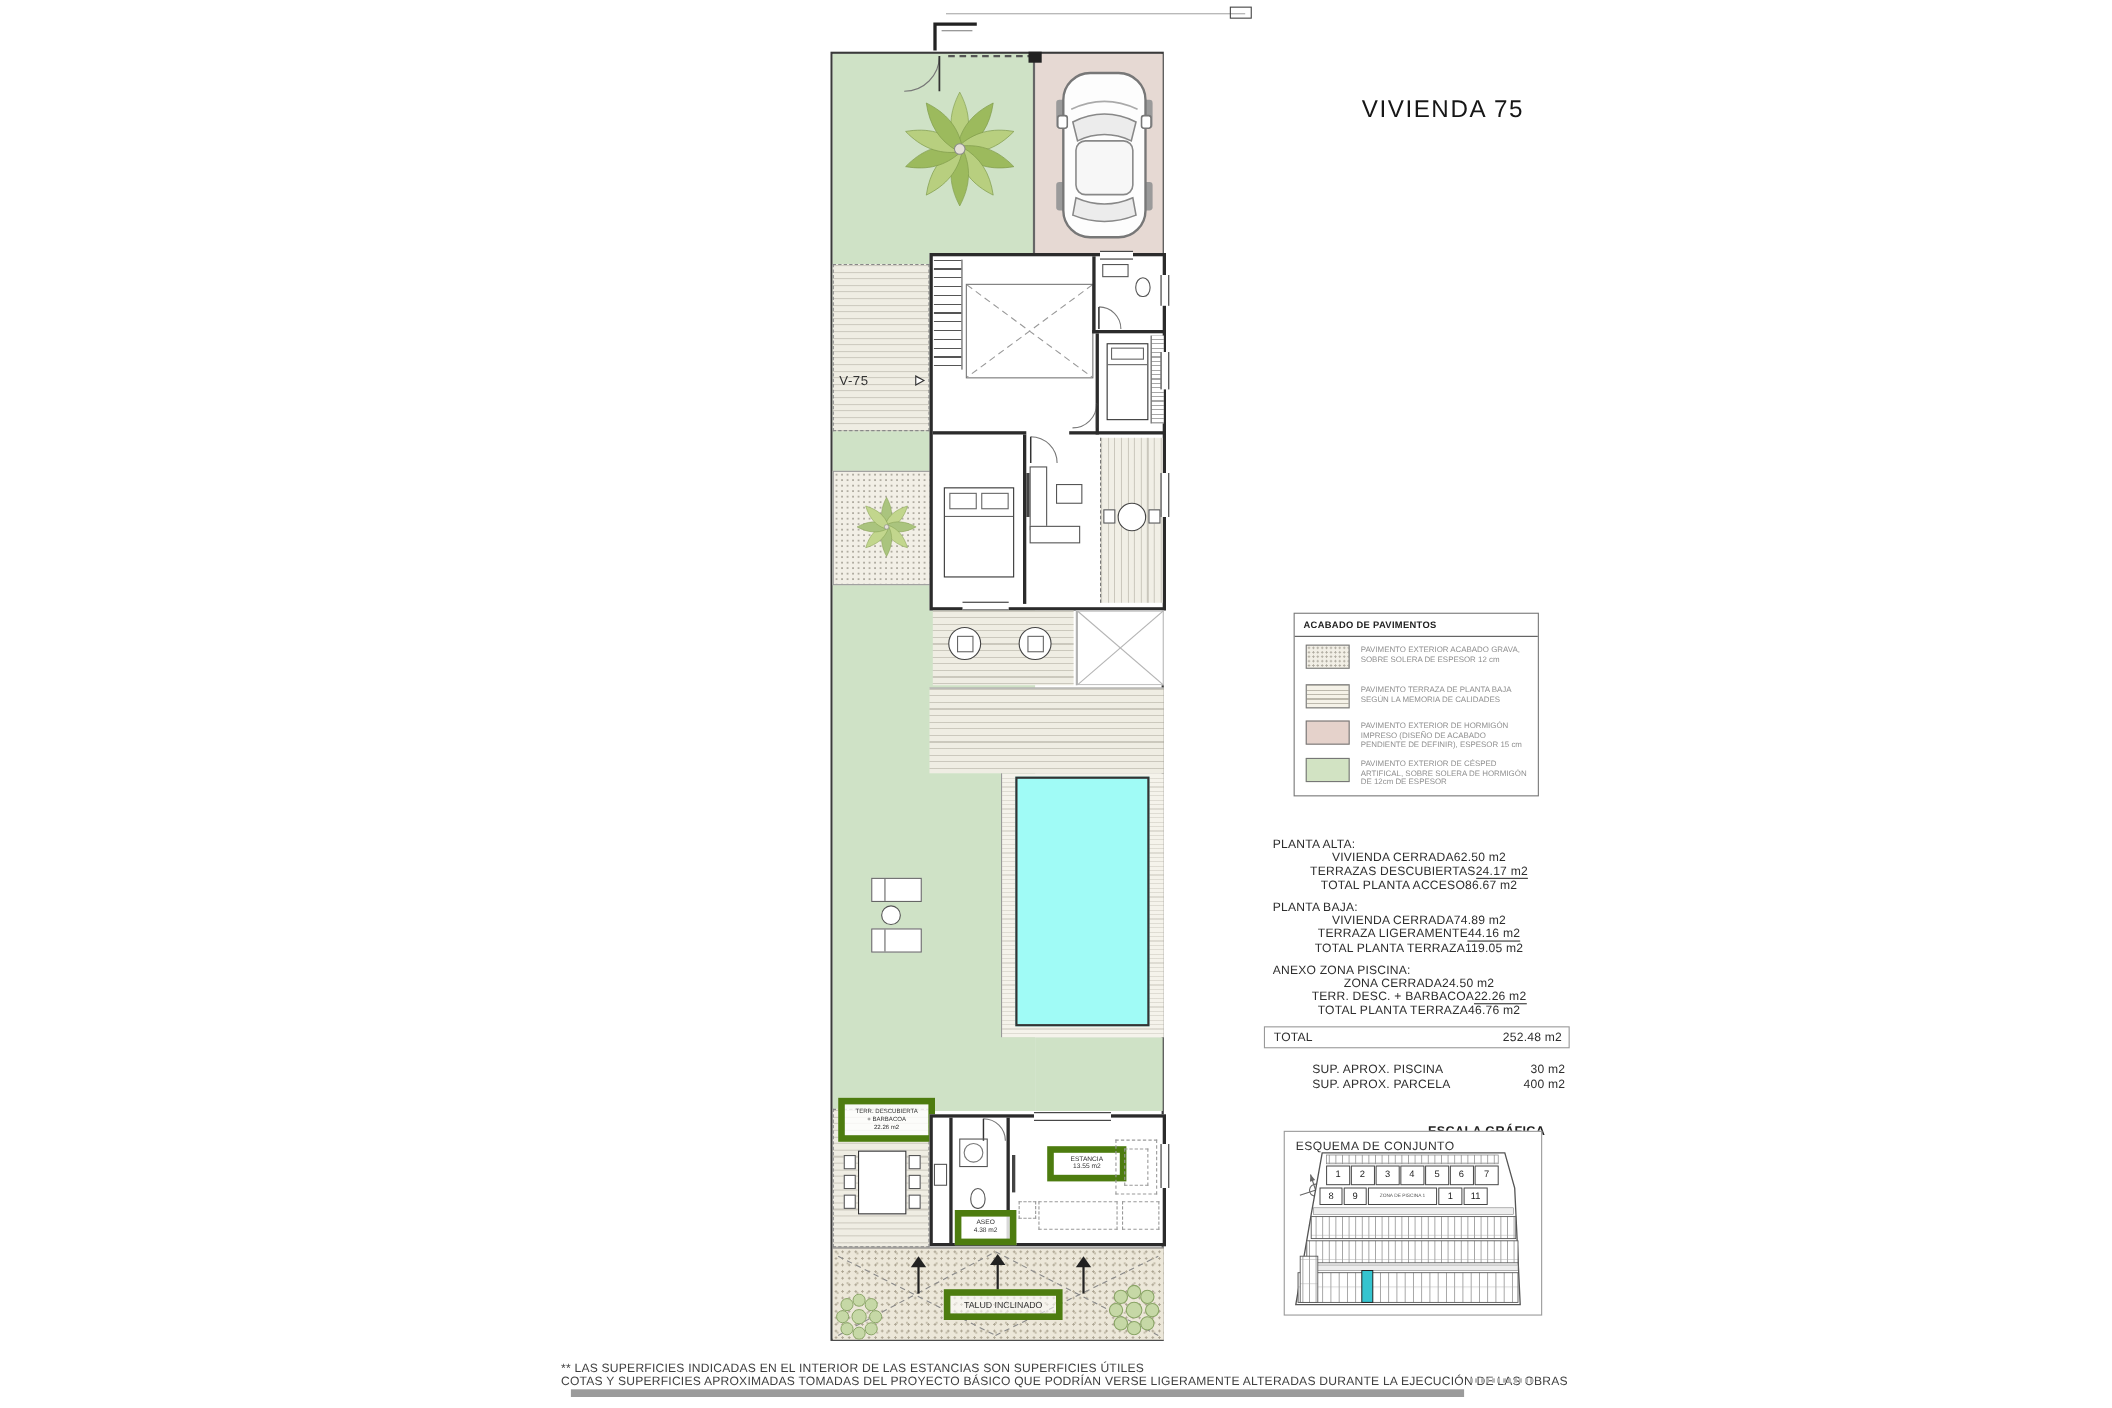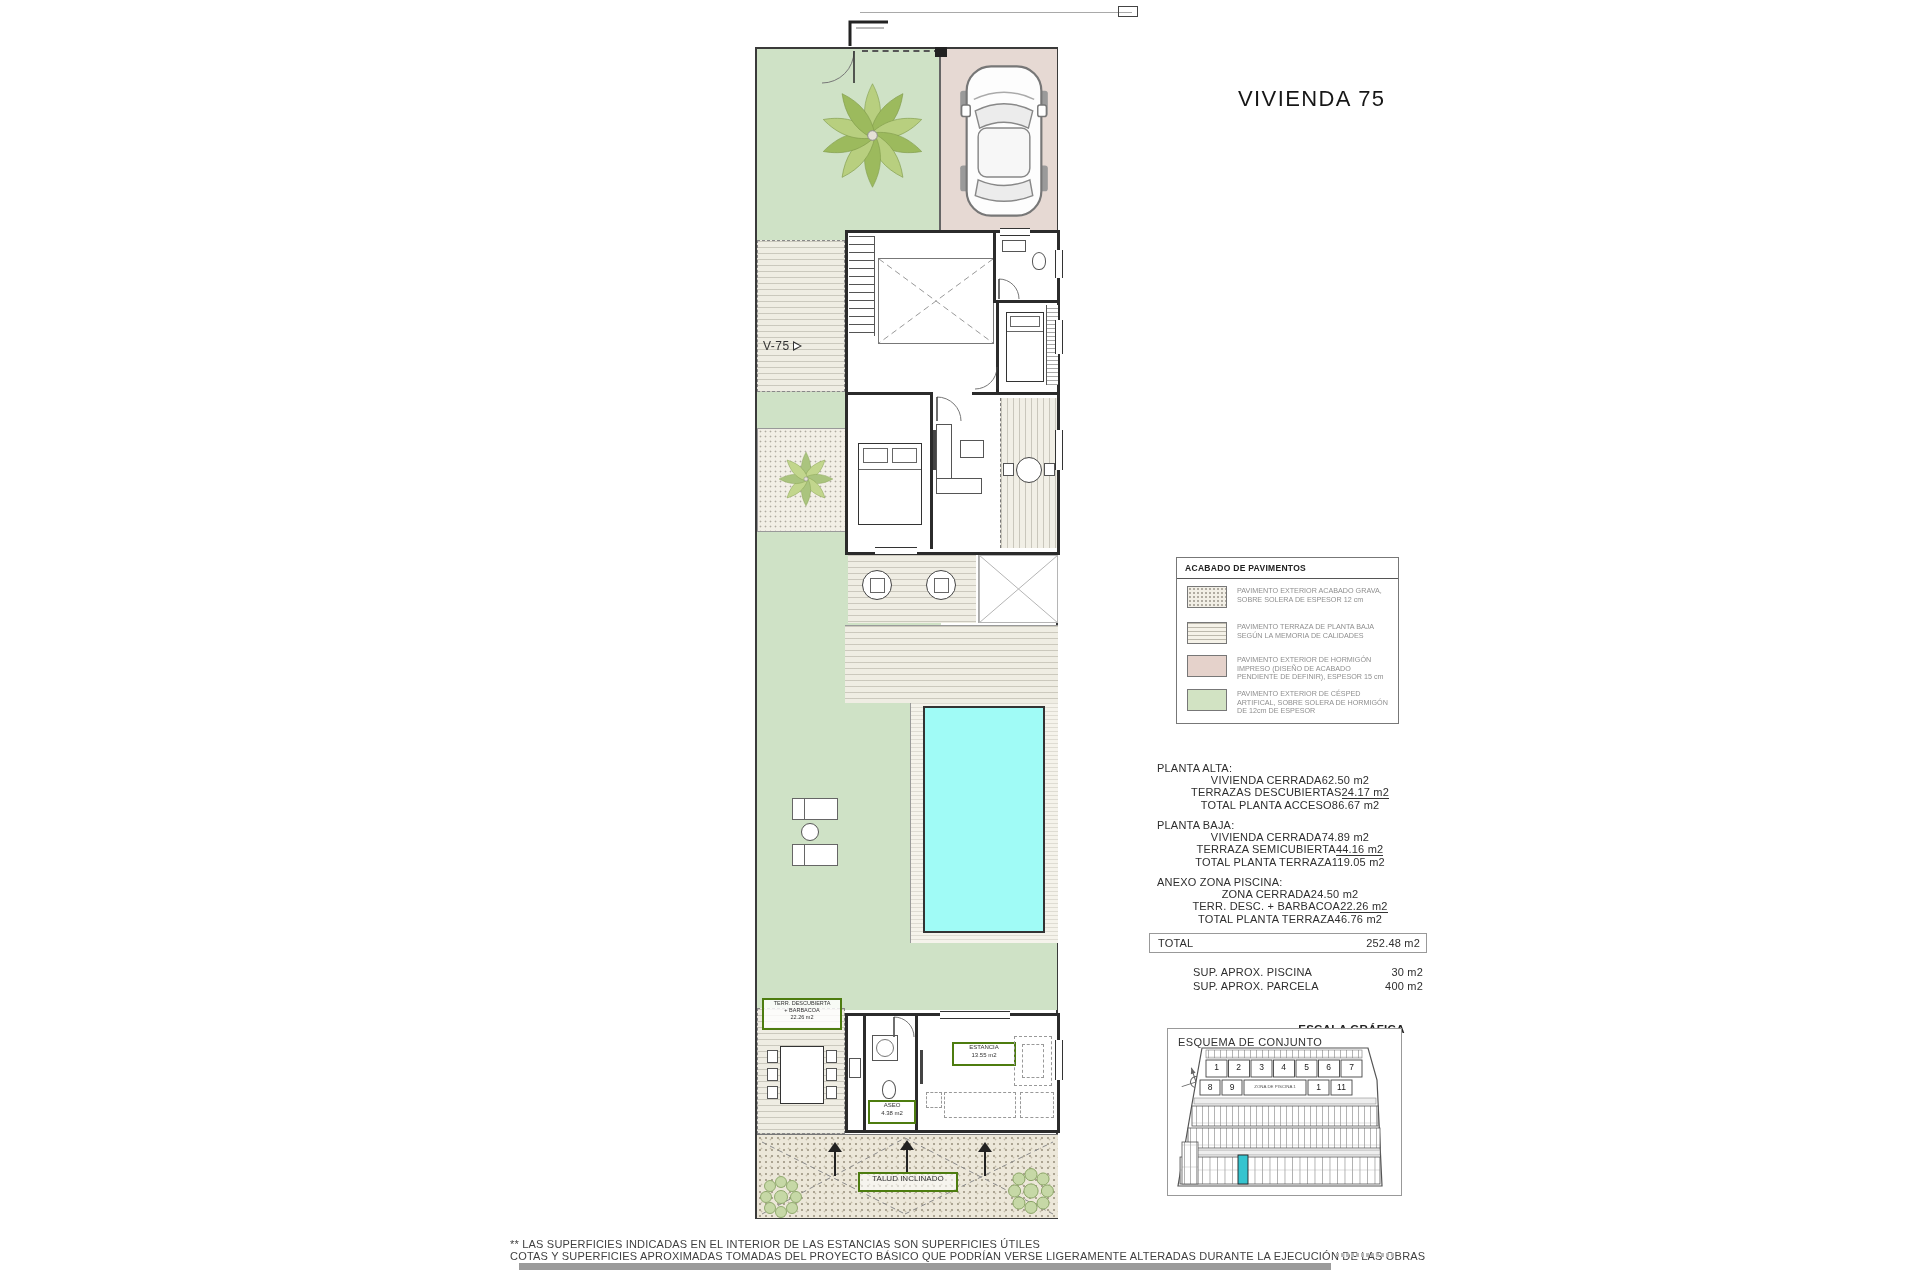--- a/index.html
+++ b/index.html
@@ -7,22 +7,22 @@
         font-family:"Liberation Sans",sans-serif;overflow:hidden;color:#2e2e2e}
   .abs{position:absolute}
   .wall{position:absolute;background:#2b2b2b}
   
   .tex-deck{background-color:#efede3;background-image:repeating-linear-gradient(180deg,rgba(110,105,90,.28) 0,rgba(110,105,90,.28) 1px,transparent 1px,transparent 6px)}
   .tex-deck-v{background-color:#f1efe6;background-image:repeating-linear-gradient(90deg,rgba(110,105,90,.30) 0,rgba(110,105,90,.30) 1px,transparent 1px,transparent 6px)}
   .tex-fine{background-color:#f5f3eb;background-image:repeating-linear-gradient(180deg,rgba(120,115,100,.18) 0,rgba(120,115,100,.18) 1px,transparent 1px,transparent 4px)}
   .tex-gravel{background-color:#f2efe6;background-image:radial-gradient(rgba(110,105,92,.5) .8px,transparent 1.1px);background-size:5px 5px}
   .tex-gravel2{background-color:#ece7d9;background-image:radial-gradient(rgba(120,110,88,.55) .9px,transparent 1.2px),radial-gradient(rgba(150,140,115,.45) .8px,transparent 1.1px);background-size:6px 6px,9px 9px}
   .tex-hatch{background-color:#fff;background-image:repeating-linear-gradient(0deg,rgba(60,60,60,.45) 0,rgba(60,60,60,.45) 1px,transparent 1px,transparent 4px)}
-  .lbl-box{position:absolute;border:2px solid #4d7c0f;background:rgba(255,255,255,.82);display:flex;flex-direction:column;
-           align-items:center;justify-content:flex-start;text-align:center;color:#333}
+  .lbl-box{position:absolute;border:6px solid #4d7c0f;background:rgba(255,255,255,.82);display:flex;flex-direction:column;
+           align-items:center;justify-content:center;text-align:center;color:#333}
   .win-v{position:absolute;background:#fff;border-left:1px solid #333;border-right:1px solid #333}
   .win-h{position:absolute;background:#fff;border-top:1px solid #333;border-bottom:1px solid #333}
   
   #sheet-title{position:absolute;left:1238px;top:86px;font-size:22px;letter-spacing:1.4px;color:#161616}
   
   #legend{position:absolute;left:1176px;top:557px;width:221px;height:165px;border:1px solid #777;background:#fff}
   #legend .lg-title{position:absolute;left:8px;top:5px;font-size:8.5px;font-weight:bold;color:#222;letter-spacing:.3px}
   #legend .lg-rule{position:absolute;left:0;top:20px;width:221px;height:1px;background:#555}
   .lg-item{position:absolute;left:0;width:221px}
   .lg-swatch{position:absolute;left:10px;top:0;width:40px;height:22px;border:1px solid #777;box-sizing:border-box}
@@ -44,21 +44,21 @@
   
   #esquema{position:absolute;left:1167px;top:1028px;width:233px;height:166px;border:1px solid #999;background:#fff}
   #esquema .eq-title{position:absolute;left:10px;top:7px;font-size:11px;color:#333;letter-spacing:.4px}
   .plot-num{position:absolute;font-size:8.5px;color:#222;text-align:center}
   
   #footer-line1,#footer-line2{position:absolute;left:510px;font-size:11px;color:#3f3f3f;letter-spacing:.2px;white-space:nowrap}
   #footer-bar{position:absolute;left:519px;top:1263px;width:812px;height:7px;background:#9b9b9b}
   #micro-text{position:absolute;left:1336px;top:1253px;width:60px;height:4px;
               background:repeating-linear-gradient(90deg,#b9b9b9 0,#b9b9b9 3px,transparent 3px,transparent 5px)}
   
-  .v75{position:absolute;left:763px;top:339px;width:78px;display:flex;align-items:center;justify-content:flex-start;gap:3px;
+  .v75{position:absolute;left:763px;top:339px;width:78px;display:flex;align-items:center;justify-content:space-between;gap:3px;
        font-size:12px;color:#333;letter-spacing:.5px}
   
   .tri-outline{width:0;height:0;border-top:5px solid transparent;border-bottom:5px solid transparent;border-left:9px solid #333;position:relative}
   .tri-outline::after{content:"";position:absolute;left:-8px;top:-3.5px;width:0;height:0;border-top:3.5px solid transparent;border-bottom:3.5px solid transparent;border-left:6.5px solid #fff}
   .arrow-up{position:absolute;width:14px;height:34px}
   .arrow-up .shaft{position:absolute;left:6px;top:8px;width:2px;height:26px;background:#222}
   .arrow-up .head{position:absolute;left:0;top:0;width:0;height:0;border-left:7px solid transparent;border-right:7px solid transparent;border-bottom:10px solid #222}
   .chair-round{position:absolute;width:30px;height:30px;border:1.5px solid #444;border-radius:50%;background:#fff;box-sizing:border-box}
   .chair-round .in{position:absolute;left:7px;top:7px;width:13px;height:13px;border:1px solid #666}
   .lounger{position:absolute;width:46px;height:22px;border:1px solid #666;background:#fff;box-sizing:border-box}
@@ -402,21 +402,21 @@
           <span class="val">86.67 m2</span>
         </div>
     </div>
     <div class="sec">
       <div>PLANTA BAJA:</div>
       <div class="row">
           <span>VIVIENDA CERRADA</span>
           <span class="val">74.89 m2</span>
         </div>
       <div class="row u">
-          <span>TERRAZA SEMICUBIERTA</span>
+          <span>TERRAZA LIGERAMENTE</span>
           <span class="val">44.16 m2</span>
         </div>
       <div class="row">
           <span>TOTAL PLANTA TERRAZA</span>
           <span class="val">119.05 m2</span>
         </div>
     </div>
     <div class="sec">
       <div>ANEXO ZONA PISCINA:</div>
       <div class="row">

